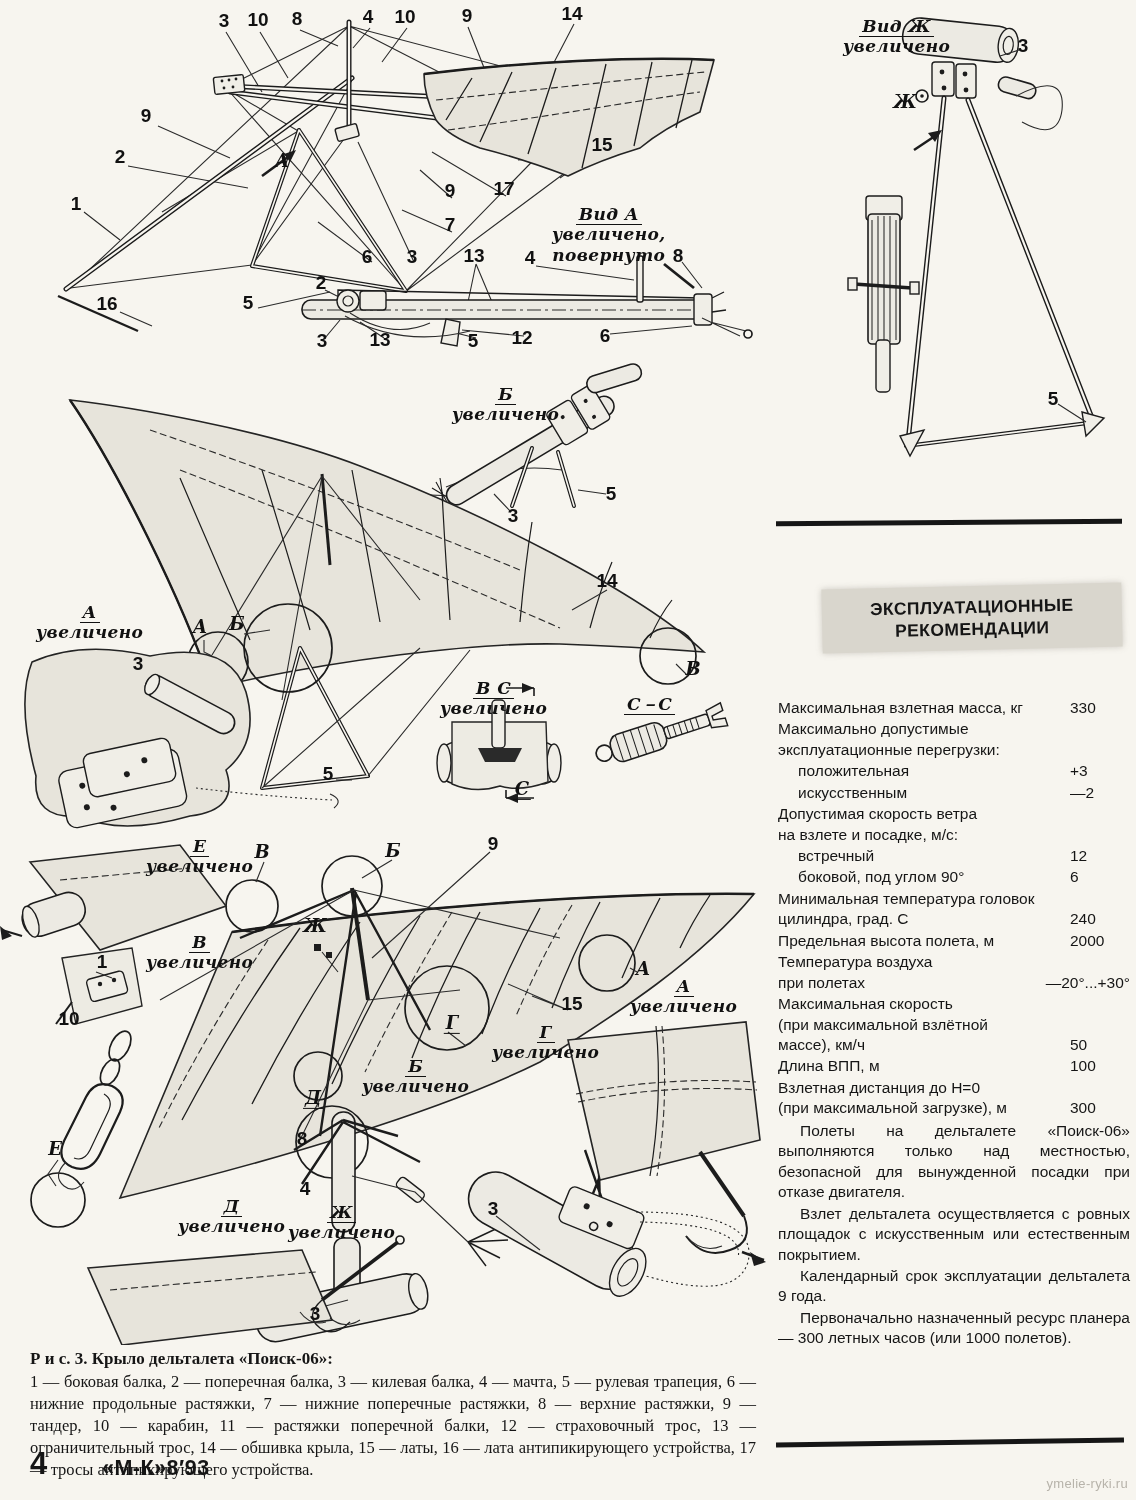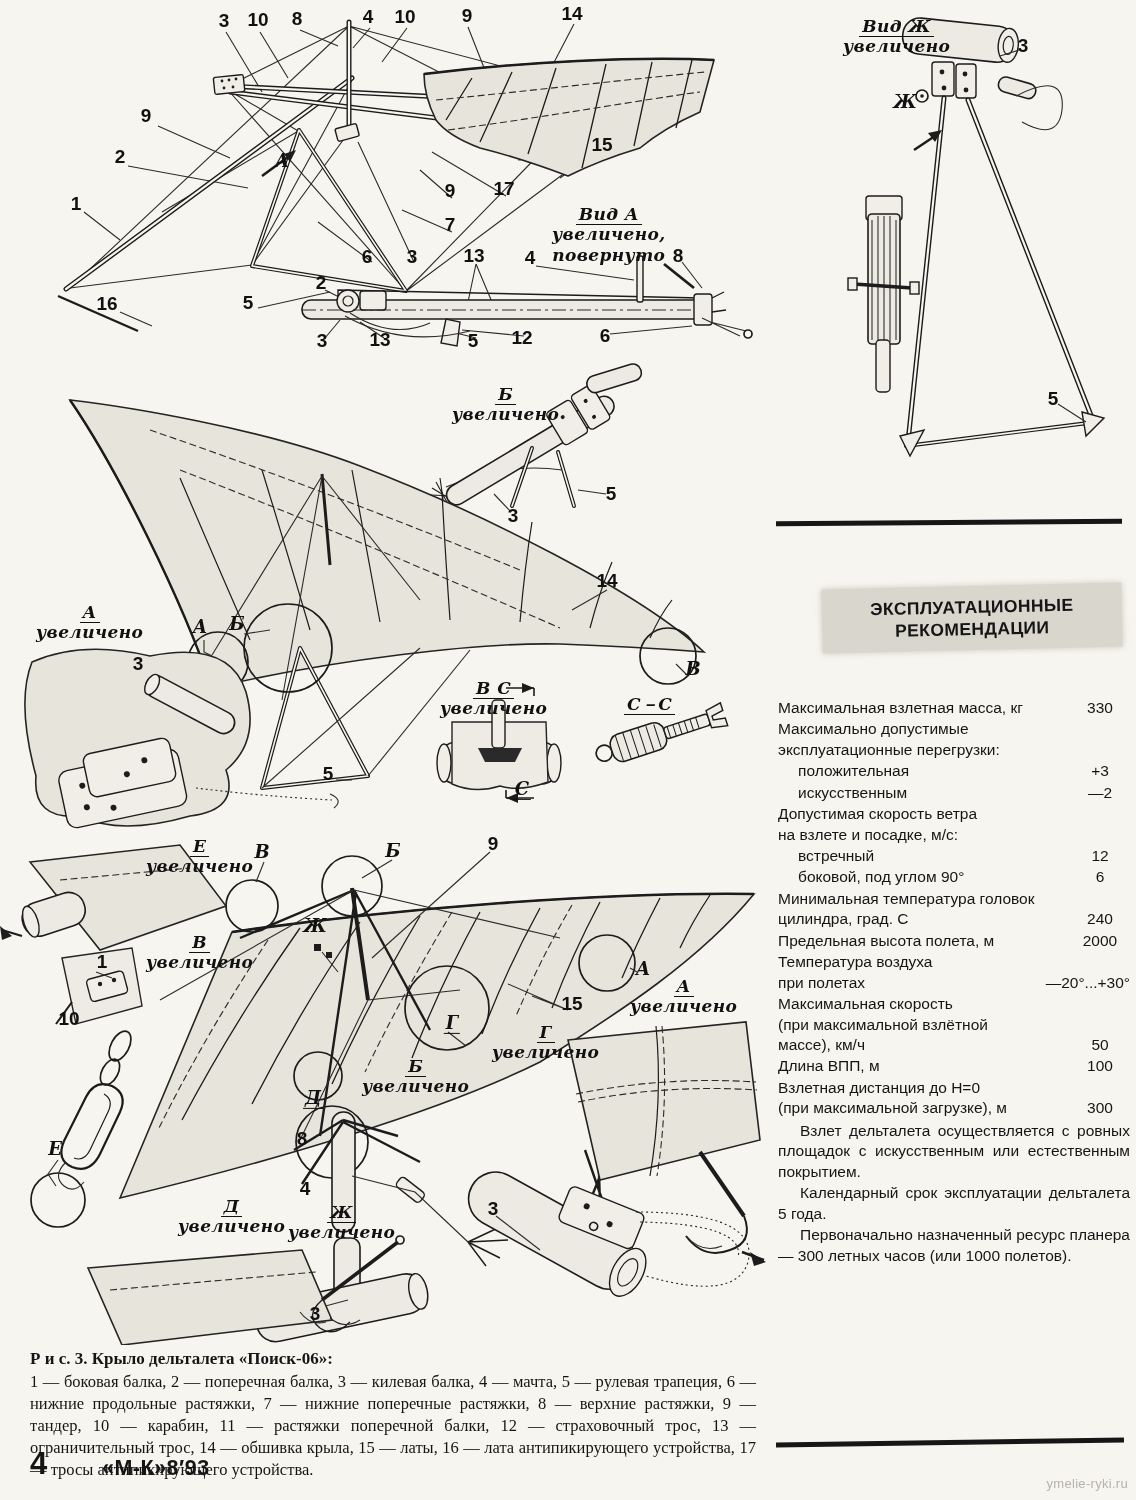--- a/index.html
+++ b/index.html
@@ -36,21 +36,21 @@
   .rule-top{left:776px;top:520px;width:346px;height:5px;transform:rotate(-.4deg)}
   .rule-bottom{left:776px;top:1440px;width:348px;height:5px;transform:rotate(-.8deg)}
   .specs{position:absolute;left:778px;top:556px;width:352px;font-size:15.5px;line-height:1.32}
   .specs-header{margin:30px 8px 0 44px;background:#d9d6cd;padding:10px 4px 9px;text-align:center;
                 font-weight:bold;font-size:17.5px;line-height:1.28;letter-spacing:.4px;
                 transform:rotate(-1.3deg);box-shadow:0 0 6px rgba(120,115,105,.35)}
   .spec-rows{margin-top:48px}
   .spec-row{display:flex;align-items:flex-end;margin:1px 0}
   .spec-label{white-space:pre-line;flex:1}
   .spec-label.indent{padding-left:20px}
-  .spec-value{min-width:60px;text-align:center}
+  .spec-value{min-width:60px;text-align:left}
   .spec-pars{margin-top:2px}
   .spec-par{text-indent:22px;text-align:justify;margin:0 0 1px}
   
   .caption{position:absolute;left:30px;top:1348px;width:726px;
            font-family:"Liberation Serif",serif;font-size:16.5px;line-height:1.32;text-align:justify}
   .cap-title{display:block;font-weight:bold;font-size:17px;text-align:left;margin-bottom:1px}
   .page-number{position:absolute;left:30px;top:1446px;font-size:31px;font-weight:bold}
   .magazine-id{position:absolute;left:102px;top:1456px;font-size:21.5px;font-weight:bold;letter-spacing:.5px}
   .watermark{position:absolute;right:8px;top:1476px;font-size:13px;color:#b7b3aa;letter-spacing:.3px}
 </style>
@@ -536,22 +536,23 @@
           <span class="spec-label">Длина ВПП, м</span>
           <span class="spec-value">100</span>
         </div>
         <div class="spec-row">
           <span class="spec-label">Взлетная дистанция до Н=0
 (при максимальной загрузке), м</span>
           <span class="spec-value">300</span>
         </div>
       </div>
     <div class="spec-pars" id="spec-paragraphs">
+        <p class="spec-par">Полеты на дельталете «Поиск-06» выполняются только над местностью, безопасной для вынужденной посадки при отказе двигателя.</p>
         <p class="spec-par">Взлет дельталета осуществляется с ровных площадок с искусственным или естественным покрытием.</p>
-        <p class="spec-par">Календарный срок эксплуатации дельталета 5 года.</p>
+        <p class="spec-par">Календарный срок эксплуатации дельталета 9 года.</p>
         <p class="spec-par">Первоначально назначенный ресурс планера — 300 летных часов (или 1000 полетов).</p>
       </div>
   </section>
 
   <div class="rule rule-bottom"></div>
 
   <div class="caption">
     <span class="cap-title">Р и с. 3. Крыло дельталета «Поиск-06»:</span>
     <span>1 — боковая балка, 2 — поперечная балка, 3 — килевая балка, 4 — мачта, 5 — рулевая трапеция, 6 — нижние продольные растяжки, 7 — нижние поперечные растяжки, 8 — верхние растяжки, 9 — тандер, 10 — карабин, 11 — растяжки поперечной балки, 12 — страховочный трос, 13 — ограничительный трос, 14 — обшивка крыла, 15 — латы, 16 — лата антипикирующего устройства, 17 — тросы антипикирующего устройства.</span>
   </div>

